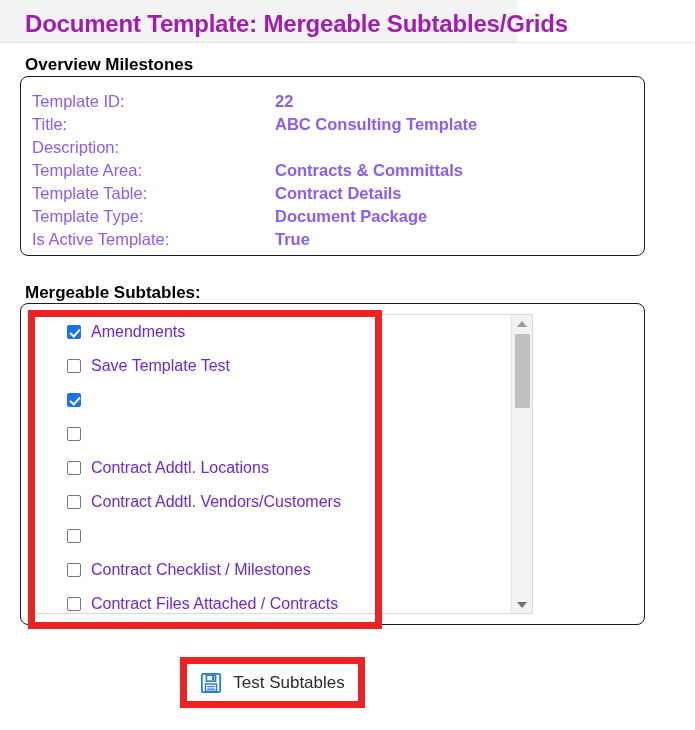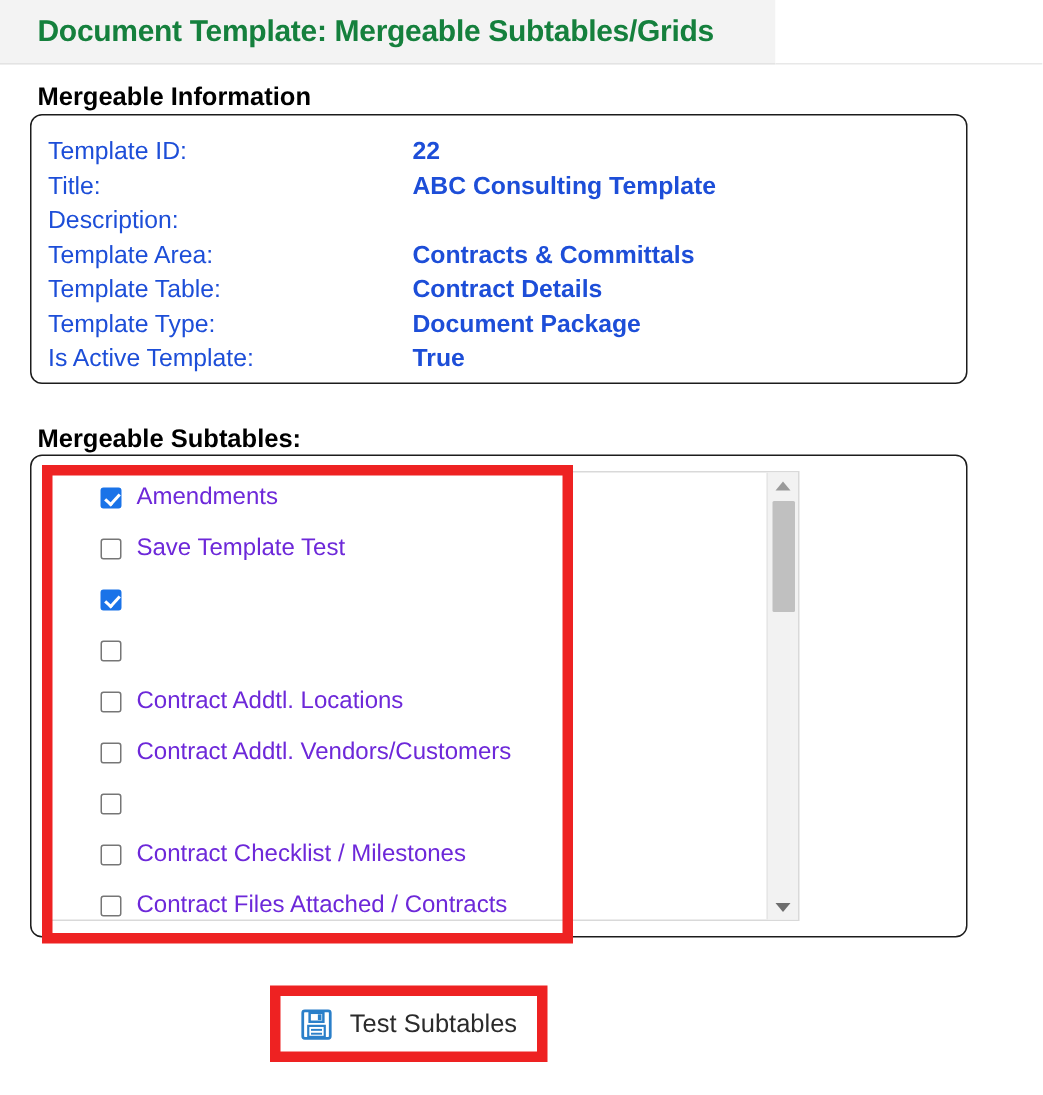--- a/index.html
+++ b/index.html
@@ -33,23 +33,23 @@
     width: 178px;
     height: 43px;
     background: #ffffff;
     border-bottom: 1px solid #e8e8e8;
     box-sizing: border-box;
   }
   .page-title {
     position: absolute;
     left: 25px;
     top: 10px;
-    font-size: 20px;
+    font-size: 24px;
     font-weight: bold;
-    color: #15803d;
+    color: #a21caf;
     letter-spacing: -0.2px;
     white-space: nowrap;
   }
 
   
   .section-label {
     position: absolute;
     font-size: 17px;
     font-weight: bold;
     color: #000000;
@@ -74,21 +74,21 @@
     position: absolute;
     left: 11px;
     top: 13px;
     border-collapse: collapse;
   }
   .overview-table td {
     padding: 0;
     height: 23px;
     vertical-align: top;
     font-size: 16.5px;
-    color: #1d4ed8;
+    color: #8b5cf6;
     line-height: 23px;
     white-space: nowrap;
   }
   .ov-label {
     width: 243px;
     font-weight: normal;
   }
   .ov-value {
     font-weight: bold;
   }
@@ -253,21 +253,21 @@
     white-space: nowrap;
   }
 </style>
 </head>
 <body>
 
 <div class="page-header"></div>
 <div class="page-header-filler"></div>
 <div class="page-title">Document Template: Mergeable Subtables/Grids</div>
 
-<div class="section-label" id="overview-label">Mergeable Information</div>
+<div class="section-label" id="overview-label">Overview Milestones</div>
 <div class="overview-box">
   <table class="overview-table">
     <tbody id="overview-rows">
         <tr>
           <td class="ov-label">Template ID:</td>
           <td class="ov-value">22</td>
         </tr>
         <tr>
           <td class="ov-label">Title:</td>
           <td class="ov-value">ABC Consulting Template</td>

